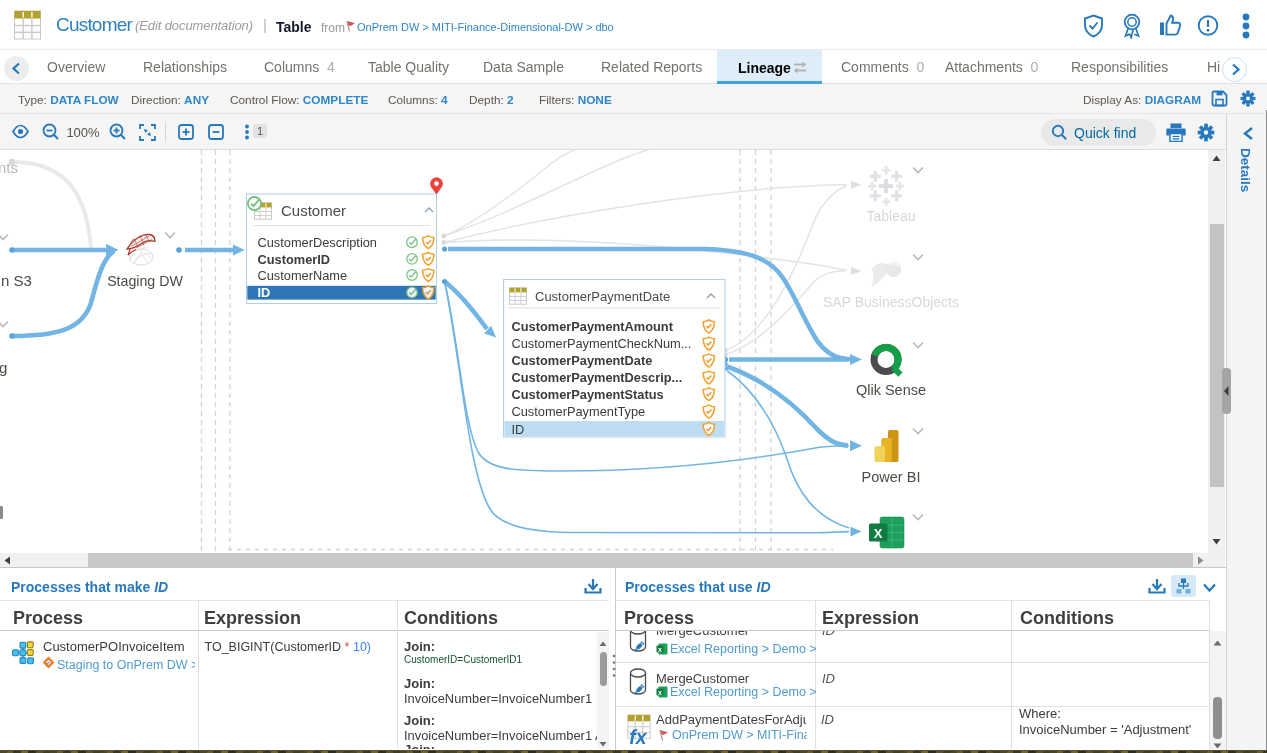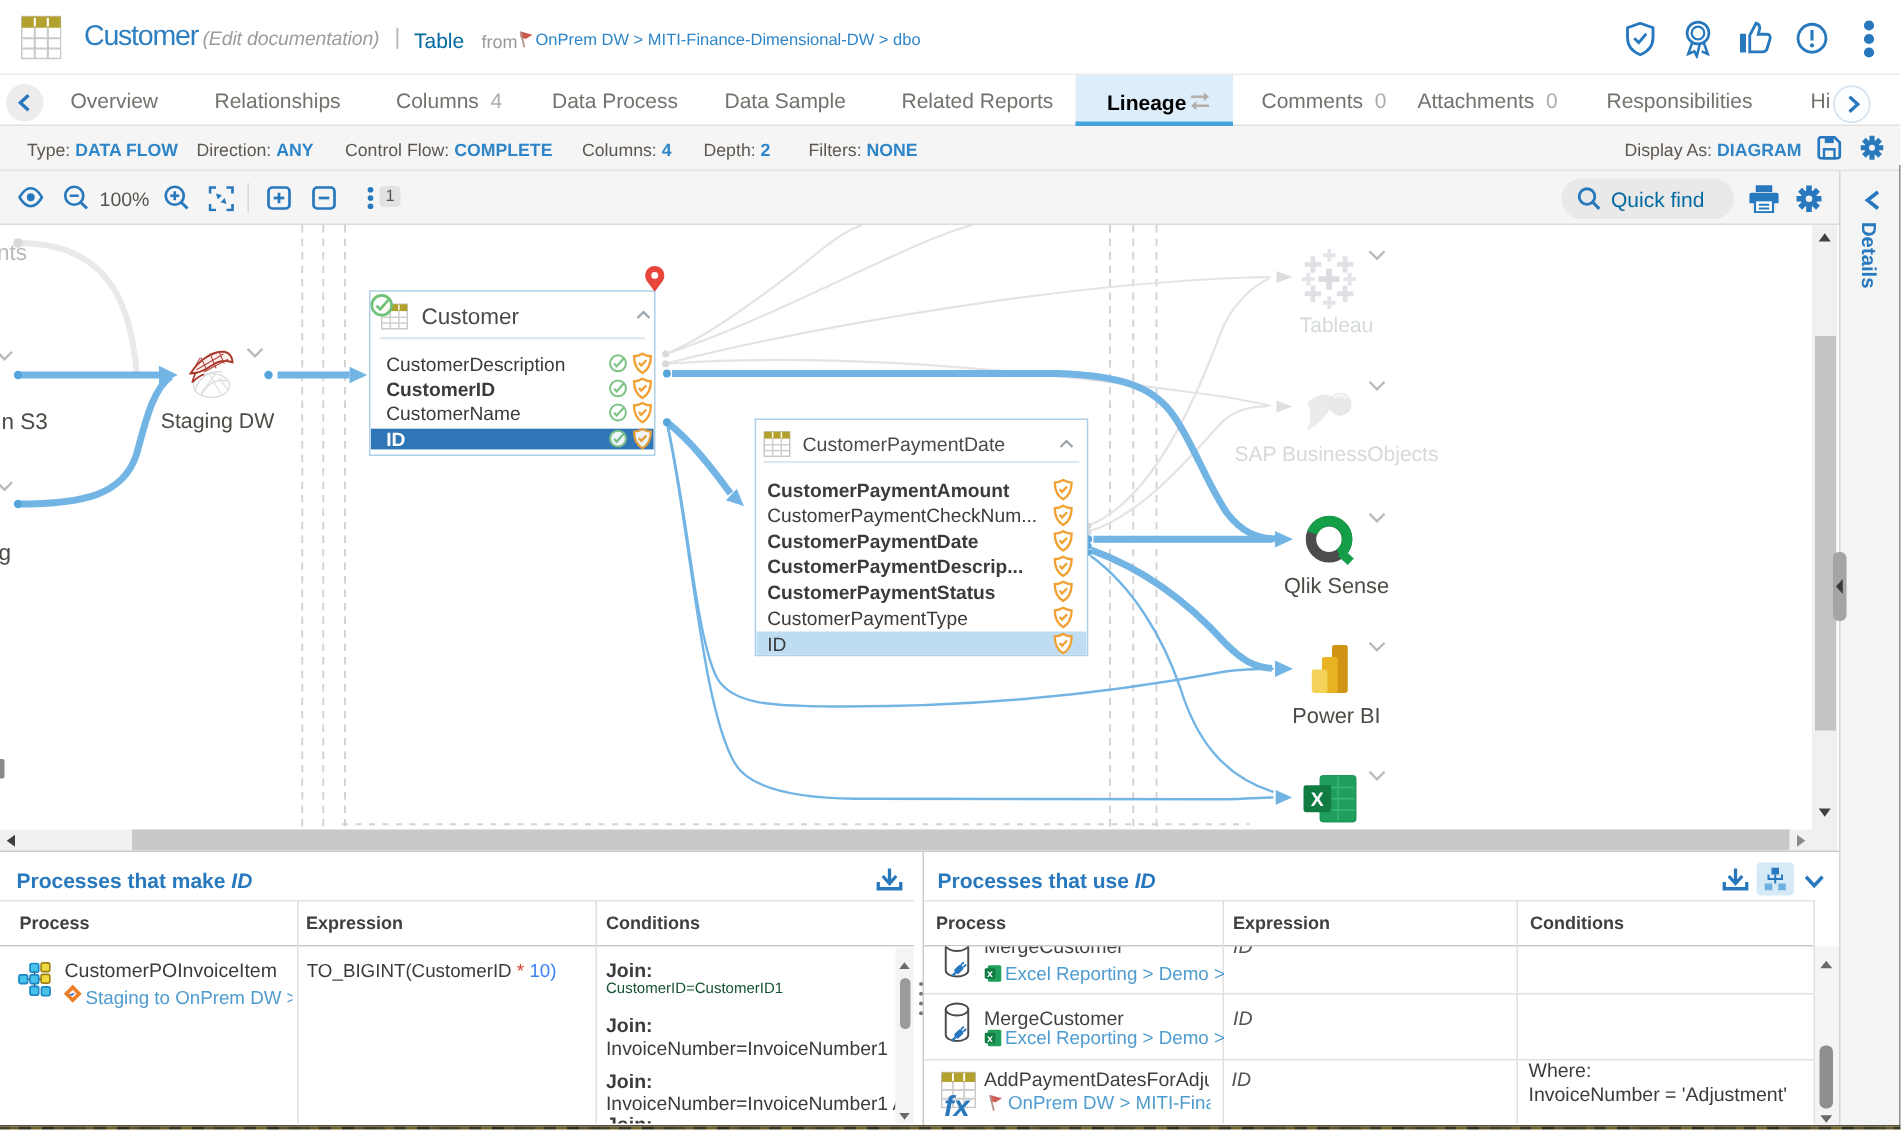--- a/index.html
+++ b/index.html
@@ -19,21 +19,21 @@
   <line x1="9.2" y1="2" x2="9.2" y2="7.6" stroke="#fff" stroke-width="1.4"></line>
   <line x1="17.9" y1="2" x2="17.9" y2="7.6" stroke="#fff" stroke-width="1.4"></line>
   <line x1="9.2" y1="8.5" x2="9.2" y2="29" stroke="#c9c9c9" stroke-width="1.4"></line>
   <line x1="17.9" y1="8.5" x2="17.9" y2="29" stroke="#c9c9c9" stroke-width="1.4"></line>
   <line x1="1" y1="15.5" x2="26" y2="15.5" stroke="#c9c9c9" stroke-width="1.4"></line>
   <line x1="1" y1="22.3" x2="26" y2="22.3" stroke="#c9c9c9" stroke-width="1.4"></line>
 </svg>
 <div class="abs" style="left:56px;top:14px;font-size:19px;letter-spacing:-0.8px;color:#2e7fc0;">Customer</div>
 <div class="abs" style="left:135px;top:18px;font-size:13px;letter-spacing:-0.1px;font-style:italic;color:#9c9c9c;">(Edit documentation)</div>
 <div class="abs" style="left:263px;top:16px;font-size:15px;color:#b5b5b5;">|</div>
-<div class="abs" style="left:276px;top:19px;font-size:14px;color:#0369a1;">Table</div>
+<div class="abs" style="left:276px;top:19px;font-size:14px;color:#0f172a;font-weight:bold;">Table</div>
 <div class="abs" style="left:321px;top:21px;font-size:12px;color:#9a9a9a;">from</div>
 <svg class="abs" style="left:346px;top:20px" width="11" height="12" viewBox="0 0 11 12">
   <path d="M1,1 L9,3.2 L4.5,6 L1,4.8 Z" fill="#c0392b" opacity="0.85"></path>
   <line x1="1" y1="1" x2="3.6" y2="11.5" stroke="#b8938d" stroke-width="1.2"></line>
 </svg>
 <div class="abs" style="left:357px;top:21px;font-size:11px;color:#2e86c8;">OnPrem DW &gt; MITI-Finance-Dimensional-DW &gt; dbo</div>
 
 <svg class="abs" style="left:1082px;top:14px" width="23" height="24" viewBox="0 0 23 24">
   <path d="M11.5,1.5 L20,4.5 V11 C20,16.5 16.5,20.5 11.5,22.5 C6.5,20.5 3,16.5 3,11 V4.5 Z" fill="none" stroke="#2878be" stroke-width="1.9"></path>
   <polyline points="7.5,11.5 10.5,14.5 15.5,8.5" fill="none" stroke="#2878be" stroke-width="1.9"></polyline>
@@ -60,21 +60,21 @@
 </svg>
 
 <div class="abs" style="left:0;top:49px;width:1267px;height:35px;background:#fff;border-top:1px solid #ececec;border-bottom:1px solid #e1e1e1;"></div>
 <div class="abs" style="left:4px;top:56px;width:25px;height:25px;border-radius:50%;background:#ededed;"></div>
 <svg class="abs" style="left:11px;top:62px" width="10" height="13" viewBox="0 0 10 13">
     <polyline points="8,1.5 2.5,6.5 8,11.5" fill="none" stroke="#2878be" stroke-width="2.2"></polyline>
   </svg>
 <div class="abs tabtx" style="left:47px;top:59px;">Overview</div>
 <div class="abs tabtx" style="left:143px;top:59px;">Relationships</div>
 <div class="abs tabtx" style="left:264px;top:59px;">Columns&nbsp; <span style="color:#adadad;font-size:14px">4</span></div>
-<div class="abs tabtx" style="left:368px;top:59px;">Data Process</div>
+<div class="abs tabtx" style="left:368px;top:59px;">Table Quality</div>
 <div class="abs tabtx" style="left:483px;top:59px;">Data Sample</div>
 <div class="abs tabtx" style="left:601px;top:59px;">Related Reports</div>
 <div class="abs" style="left:717px;top:50px;width:105px;height:34px;background:#ddeefa;border-bottom:3px solid #42a4da;"></div>
 <div class="abs" style="left:738px;top:60px;font-size:14px;font-weight:bold;color:#000000;">Lineage</div>
 <svg class="abs" style="left:793px;top:61px" width="14" height="13" viewBox="0 0 14 13">
   <line x1="1" y1="3.5" x2="10" y2="3.5" stroke="#b3aea9" stroke-width="1.8"></line>
   <path d="M9.5,0.5 L13,3.5 L9.5,6.5 Z" fill="#b3aea9"></path>
   <line x1="4" y1="9.5" x2="13" y2="9.5" stroke="#b3aea9" stroke-width="1.8"></line>
   <path d="M4.5,6.5 L1,9.5 L4.5,12.5 Z" fill="#b3aea9"></path>
 </svg>
@@ -452,21 +452,21 @@
 <div class="abs" style="left:0;top:567px;width:1226px;height:183px;background:#fff;border-top:1px solid #c8c8c8;"></div>
 
 <div class="abs" style="left:11px;top:579px;font-size:14px;font-weight:bold;color:#2878be;">Processes that make <i>ID</i></div>
 <svg class="abs" style="left:584px;top:578px" width="18" height="17" viewBox="0 0 18 17">
   <line x1="9" y1="1" x2="9" y2="9.5" stroke="#2878be" stroke-width="2.2"></line>
   <path d="M4.5,6 L9,11 L13.5,6" fill="none" stroke="#2878be" stroke-width="2.2"></path>
   <path d="M1.5,10 V14.5 H16.5 V10" fill="none" stroke="#2878be" stroke-width="2.2"></path>
 </svg>
 
 <div class="abs" style="left:0;top:600px;width:609px;height:31px;border-top:1px solid #e4e4e4;border-bottom:1px solid #c9c9c9;"></div>
-<style>.th{font-size:12px;font-weight:bold;color:#3f3f3f;top:608px;} .cell{font-size:13px;color:#3b3b3b;} .lnk{font-size:12.5px;color:#4f9ccf;}</style>
+<style>.th{font-size:18px;font-weight:bold;color:#3f3f3f;top:608px;} .cell{font-size:13px;color:#3b3b3b;} .lnk{font-size:12.5px;color:#4f9ccf;}</style>
 <div class="abs th" style="left:13px;">Process</div>
 <div class="abs th" style="left:204px;">Expression</div>
 <div class="abs th" style="left:404px;">Conditions</div>
 <div class="abs" style="left:197.5px;top:600px;width:1px;height:149px;background:#e0e0e0;"></div>
 <div class="abs" style="left:396.5px;top:600px;width:1px;height:149px;background:#e0e0e0;"></div>
 
 <svg class="abs" style="left:12px;top:641px" width="23" height="24" viewBox="0 0 23 24">
   <g stroke="#3a464f" stroke-width="1">
     <line x1="11" y1="5" x2="11" y2="19"></line>
       <line x1="3.5" y1="11.8" x2="19" y2="11.8"></line>

